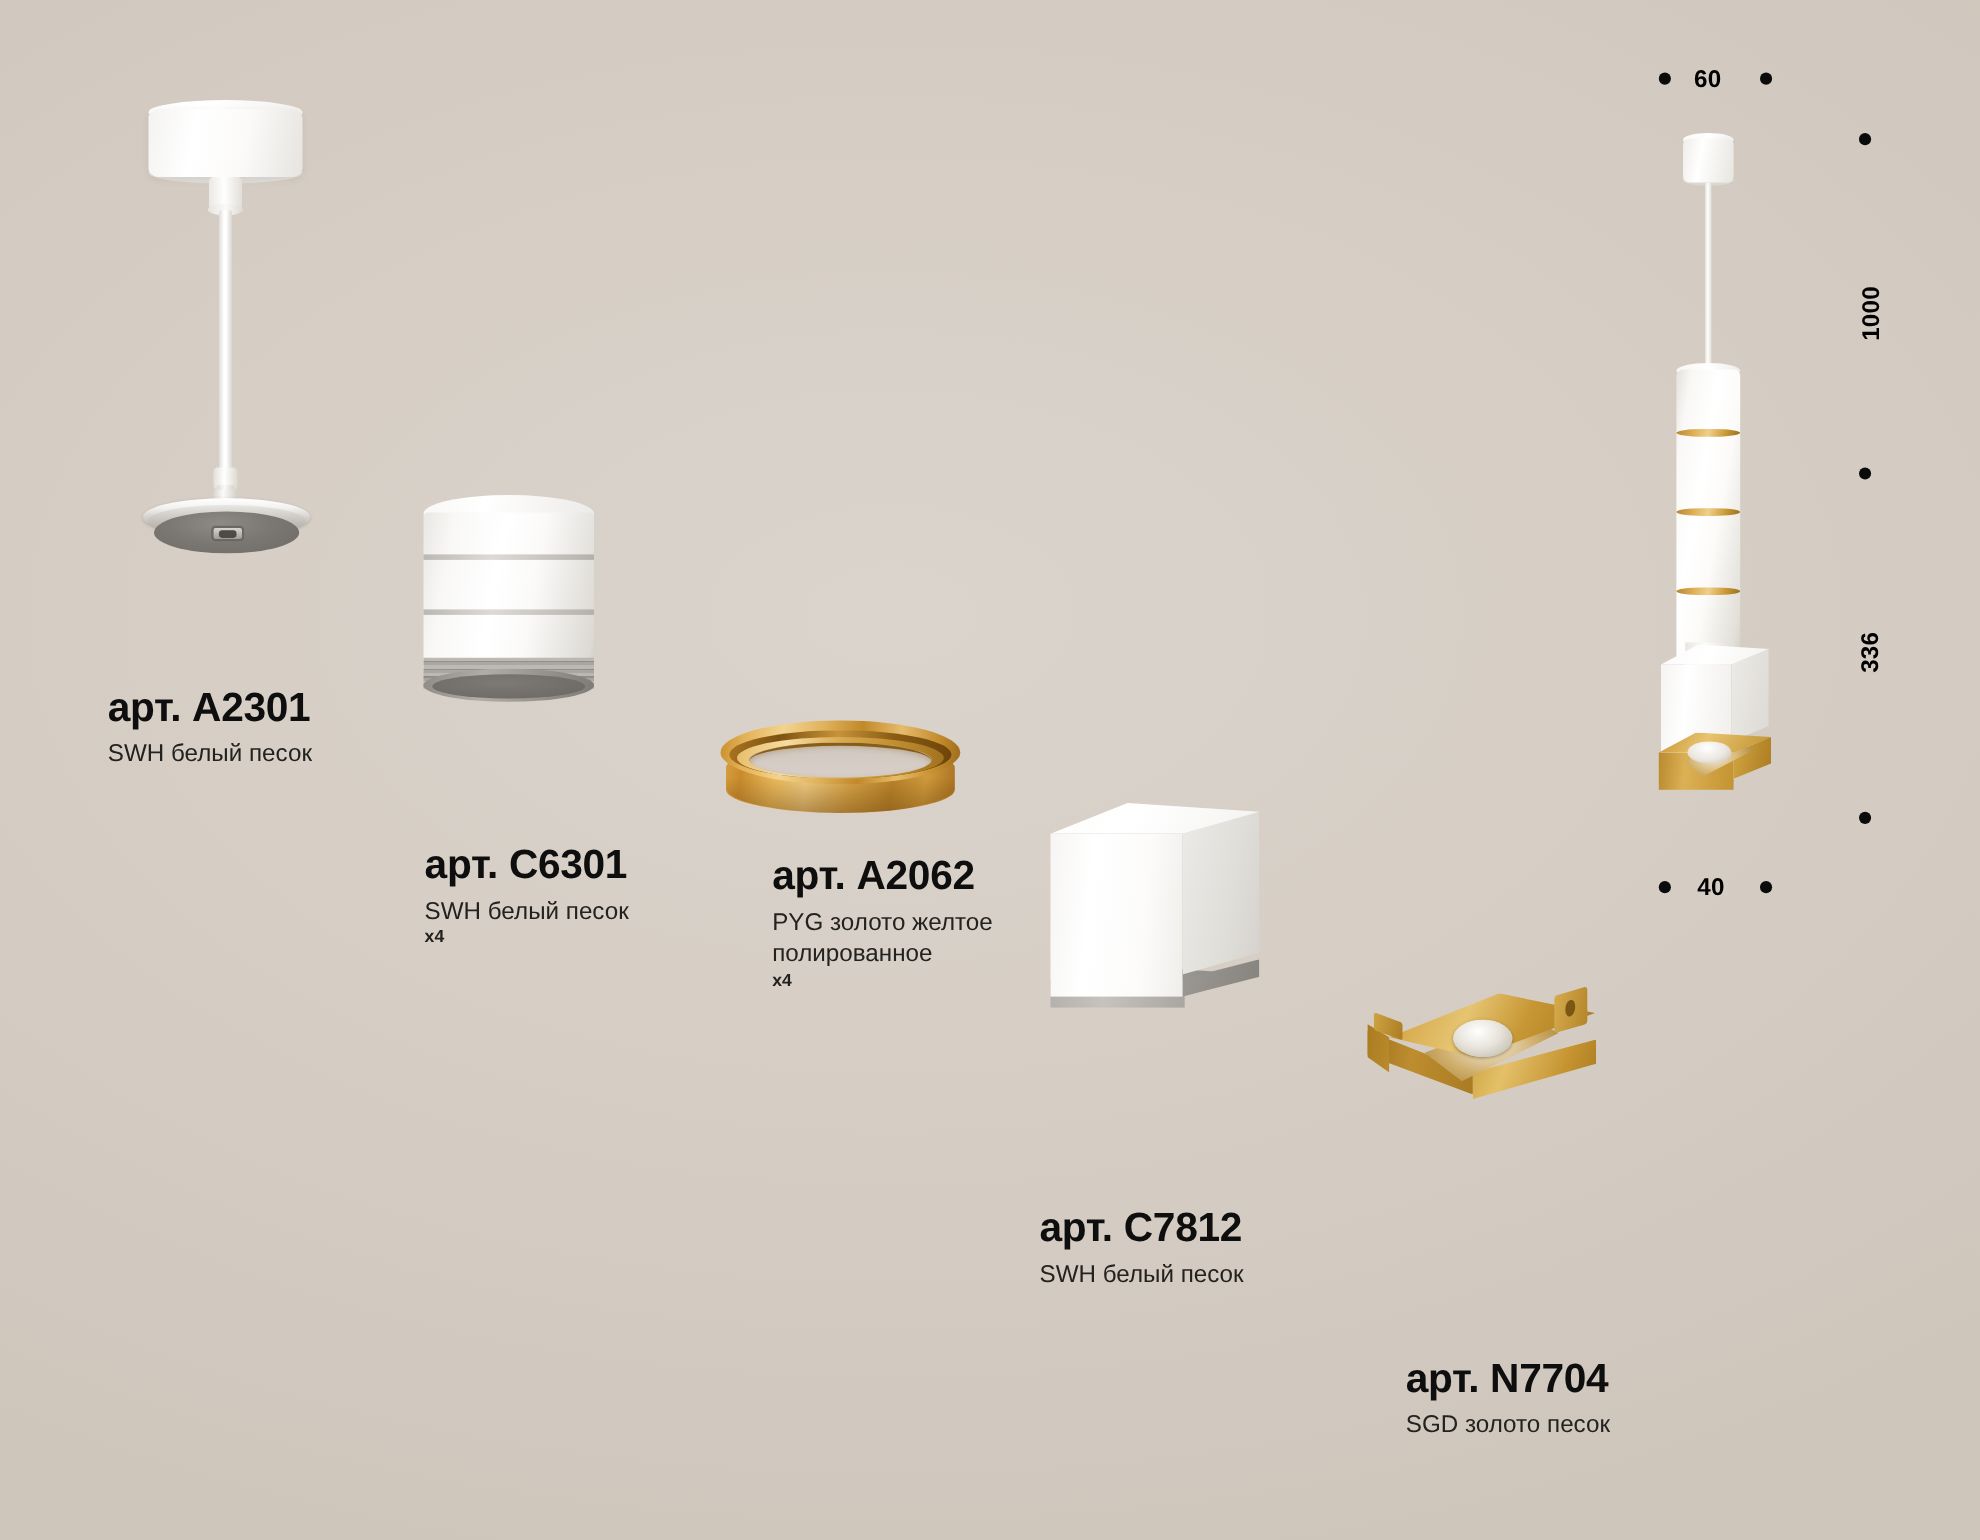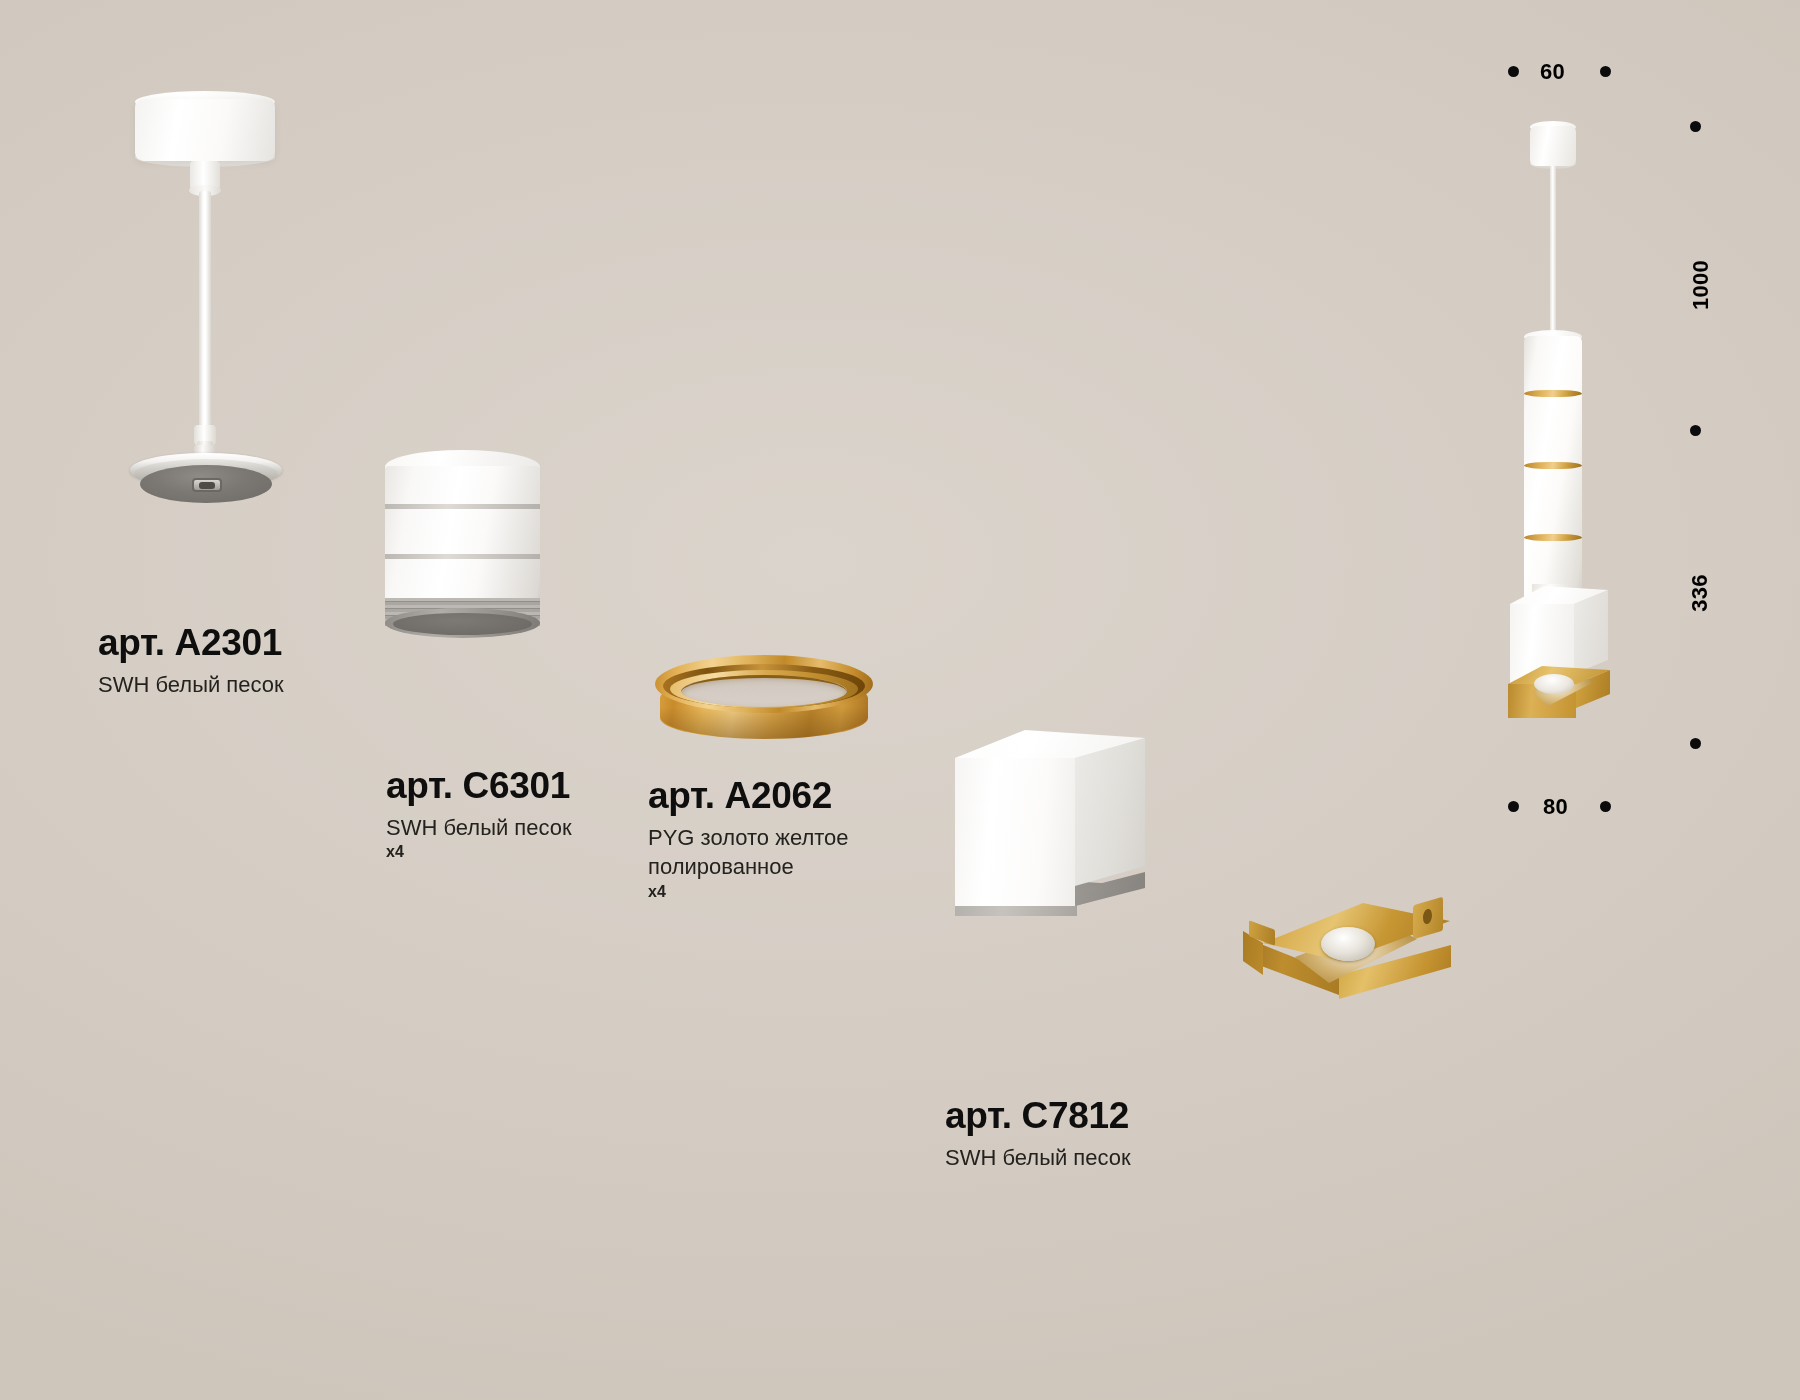--- a/index.html
+++ b/index.html
@@ -404,21 +404,21 @@
   <div id="a2062">
     <div class="ring-side"></div>
     <div class="ring-side-shade"></div>
     <div class="ring-top"></div>
     <div class="ring-groove1"></div>
     <div class="ring-groove2"></div>
     <div class="ring-hole"></div>
     <div class="ring-inner-lip"></div>
   </div>
 
-  <div class="label" style="left:648px; top:775px;">
+  <div class="label" style="left:702px; top:775px;">
     <div class="art">арт. A2062</div>
     <div class="desc">PYG золото желтое</div>
     <div class="desc" style="margin-top:0;">полированное</div>
     <div class="qty">x4</div>
   </div>
 
   <div id="c7812">
     <div class="cube-bot"></div>
     <div class="cube-bot-face"></div>
     <div class="cube-bot-side"></div>
@@ -437,20 +437,24 @@
     <div class="sq-face-r"></div>
     <div class="sq-cavity"></div>
     <div class="sq-top"></div>
     <div class="sq-top-l"></div>
     <div class="sq-notch"></div>
     <div class="sq-lens"></div>
     <div class="sq-clip"></div>
     <div class="sq-clip-hole"></div>
   </div>
 
+  <div class="label" style="left:1278px; top:1232px;">
+    <div class="art">арт. N7704</div>
+    <div class="desc">SGD золото песок</div>
+  </div>
 
   <div id="pendant">
     <div class="p-cup-top"></div>
     <div class="p-cup-bot"></div>
     <div class="p-cup"></div>
     <div class="p-cable"></div>
     <div class="p-body-top"></div>
     <div class="p-body"></div>
     <div class="p-gring" style="top:272px;"></div>
     <div class="p-gring" style="top:344px;"></div>
@@ -471,16 +475,16 @@
   <div class="dot" style="left:1600px; top:66px;"></div>
 
   <div class="dot" style="left:1690px; top:121px;"></div>
   <div class="dim-num vert" style="left:1665px; top:272px; width:72px; text-align:center;">1000</div>
   <div class="dot" style="left:1690px; top:425px;"></div>
 
   <div class="dim-num vert" style="left:1670px; top:580px; width:60px; text-align:center;">336</div>
   <div class="dot" style="left:1690px; top:738px;"></div>
 
   <div class="dot" style="left:1508px; top:801px;"></div>
-  <div class="dim-num" style="left:1543px; top:794px;">80</div>
+  <div class="dim-num" style="left:1543px; top:794px;">40</div>
   <div class="dot" style="left:1600px; top:801px;"></div>
 
 </div>
 
 </body></html>

